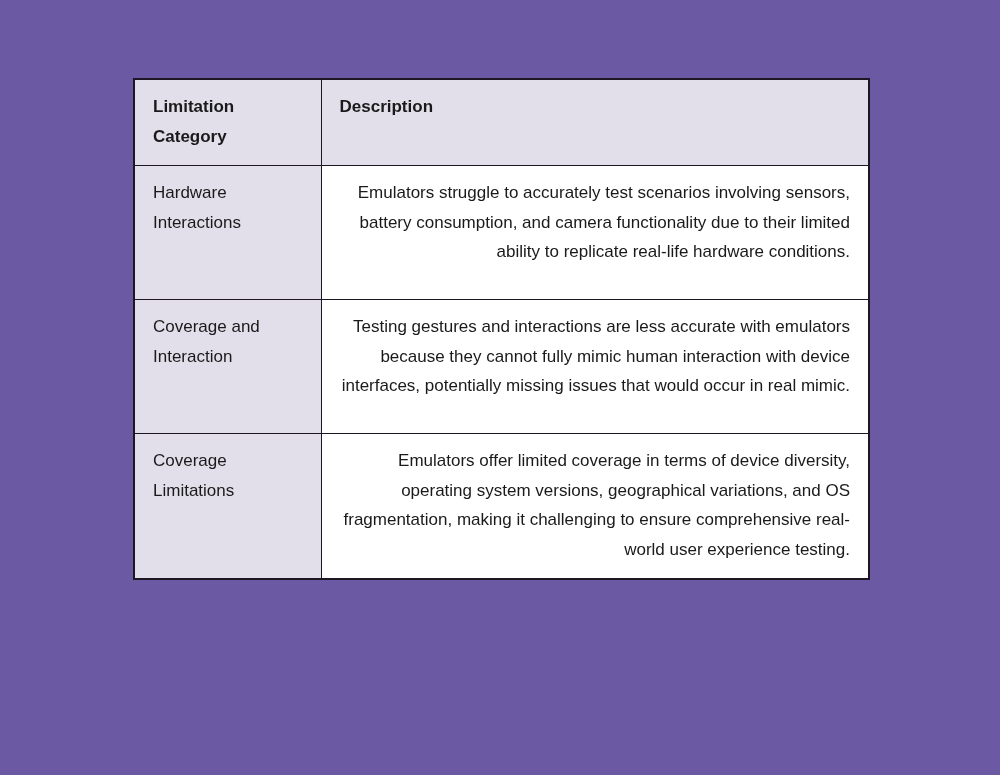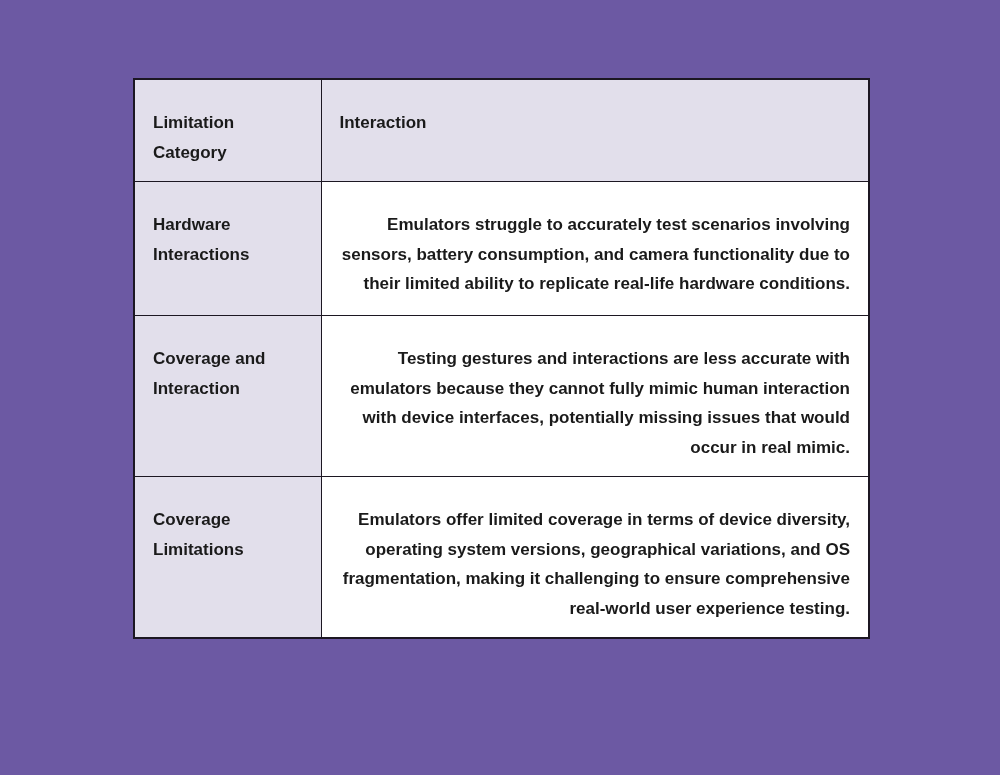--- a/index.html
+++ b/index.html
@@ -31,28 +31,28 @@
   table.limitations-table {
     border-collapse: collapse;
     table-layout: fixed;
     width: 735px;
     border: 2px solid var(--border);
   }
   th, td {
     border: 1px solid var(--border);
     vertical-align: top;
     text-align: left;
-    padding: 28px 18px 14px 18px;
+    padding: 12px 18px 14px 18px;
     font-size: 17px;
     line-height: 29.5px;
     color: var(--text);
     overflow: hidden;
   }
   thead tr { height: 77px; }
-  tbody tr { height: 134px; font-weight: bold; }
+  tbody tr { height: 134px; }
   tbody tr:last-child { height: 139px; margin-top: 25px; }
   th {
     font-weight: bold;
     background: var(--header-bg);
   }
   td.cat {
     background: var(--category-bg);
   }
   td.desc {
     background: var(--description-bg);
@@ -64,21 +64,21 @@
 
 <div class="table-wrap">
   <table class="limitations-table">
     <colgroup>
       <col style="width:187px">
       <col style="width:548px">
     </colgroup>
     <thead>
       <tr>
         <th>Limitation Category</th>
-        <th>Interaction</th>
+        <th>Description</th>
       </tr>
     </thead>
     <tbody>
       <tr>
         <td class="cat">Hardware Interactions</td>
         <td class="desc">Emulators struggle to accurately test scenarios involving sensors, battery consumption, and camera functionality due to their limited ability to replicate real-life hardware conditions.</td>
       </tr>
       <tr>
         <td class="cat">Coverage and Interaction</td>
         <td class="desc">Testing gestures and interactions are less accurate with emulators because they cannot fully mimic human interaction with device interfaces, potentially missing issues that would occur in real mimic.</td>

